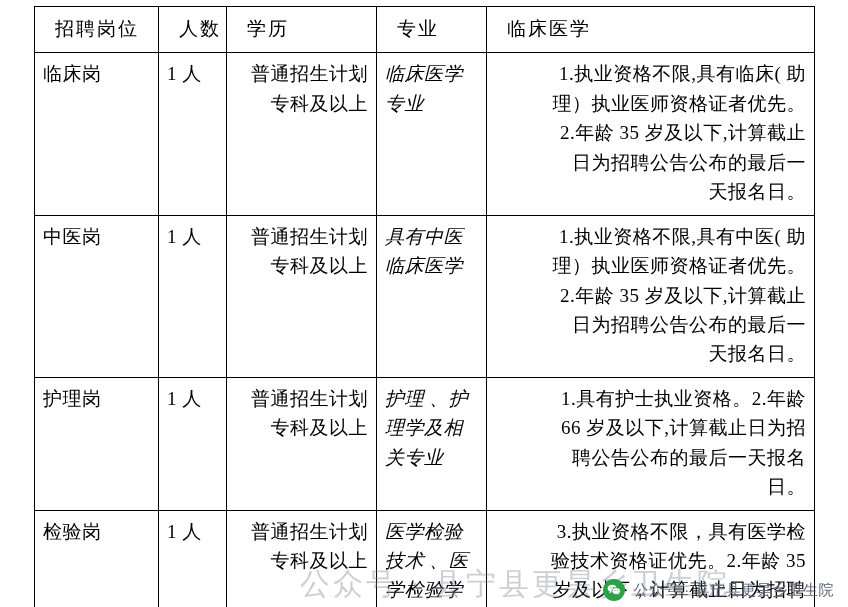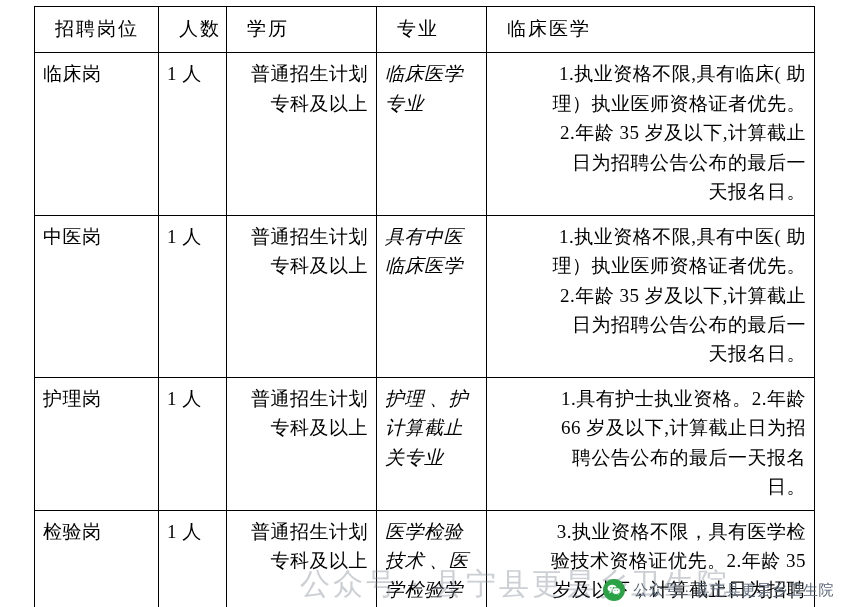--- a/index.html
+++ b/index.html
@@ -153,21 +153,21 @@
 
       <tr>
         <td class="post">护理岗</td>
         <td class="num">1 人</td>
         <td class="edu">
           <span class="line">普通招生计划</span>
           <span class="line">专科及以上</span>
         </td>
         <td class="major">
           <span class="line">护理 、护</span>
-          <span class="line">计算截止</span>
+          <span class="line">理学及相</span>
           <span class="line">关专业</span>
         </td>
         <td class="other">
           <span class="line">1.具有护士执业资格。2.年龄</span>
           <span class="line">66 岁及以下,计算截止日为招</span>
           <span class="line">聘公告公布的最后一天报名</span>
           <span class="line">日。</span>
         </td>
       </tr>
 

